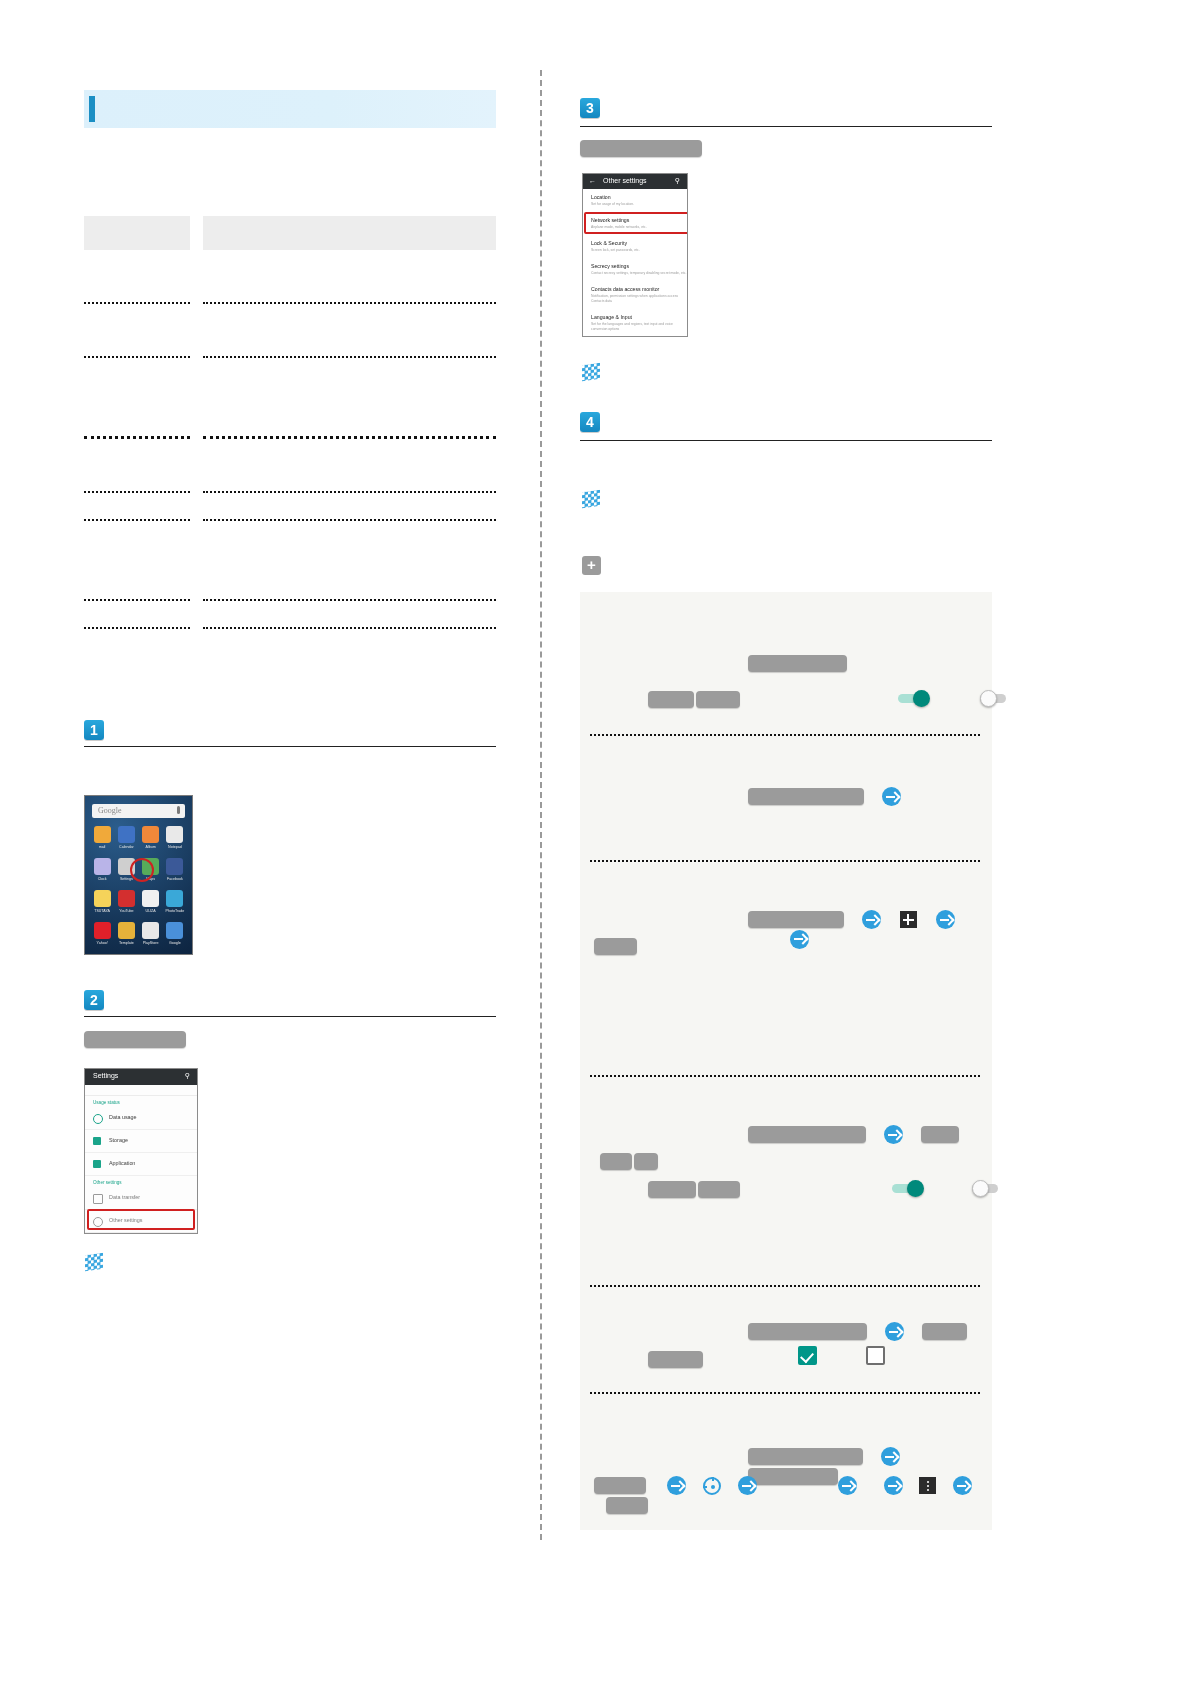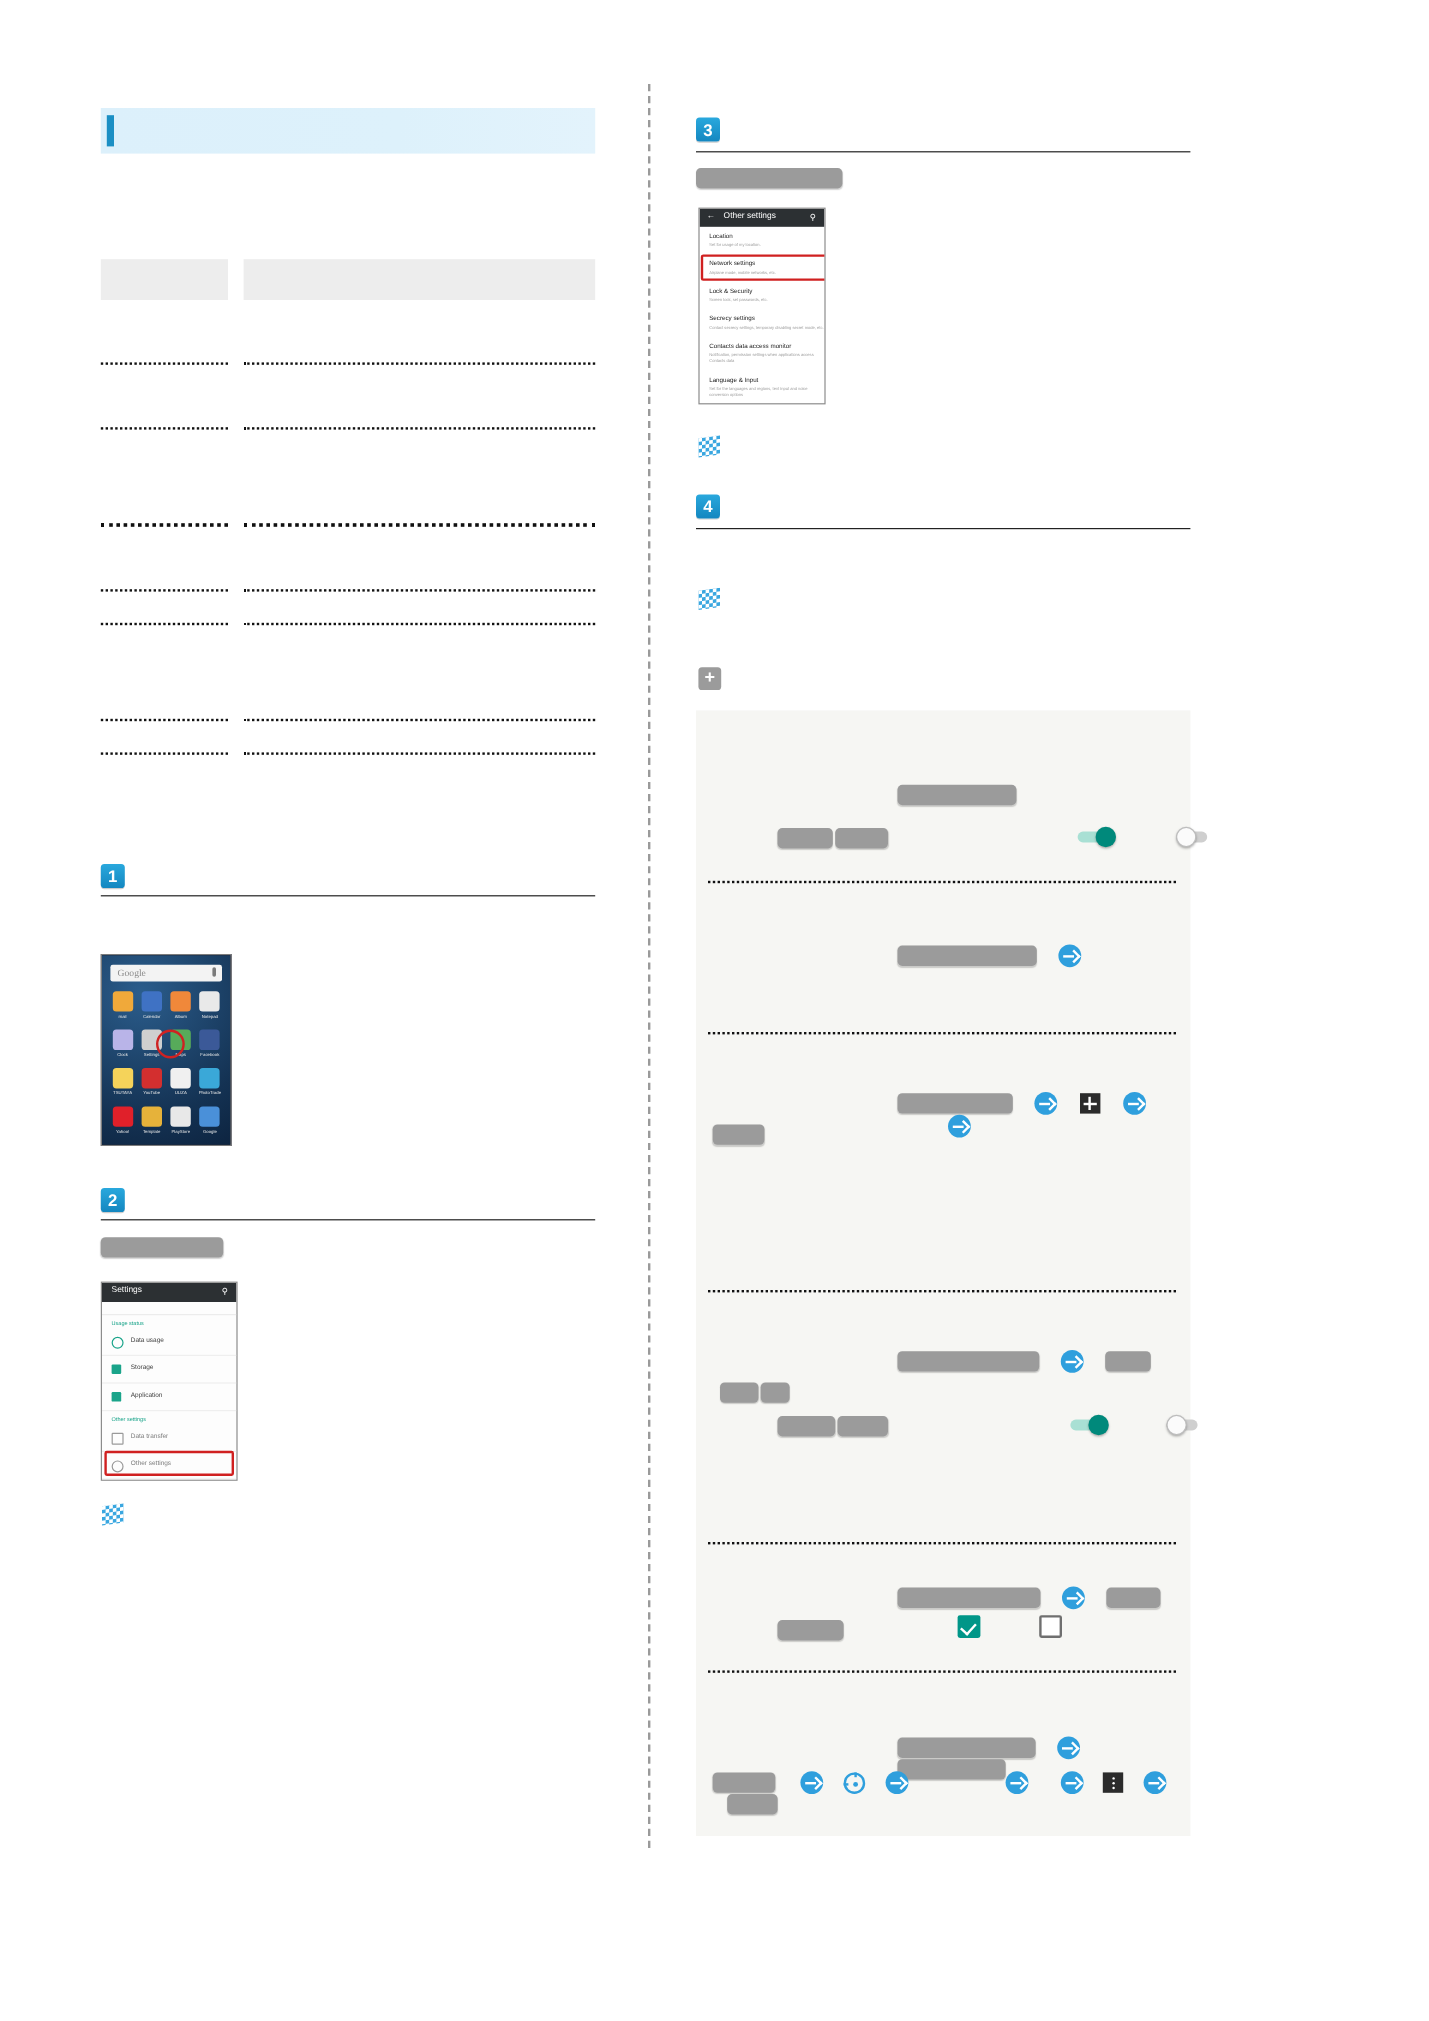--- a/index.html
+++ b/index.html
@@ -34,21 +34,21 @@
     box-shadow:0 1px 0 rgba(0,0,0,.2);}
   .step-rule{position:absolute;left:0;height:0;border-top:1px solid #222;}
 
   .step-text{font-size:11px;color:#222;}
 
   .pill{display:inline-block;background:#9b9b9b;border-radius:4px;height:16px;vertical-align:middle;
     box-shadow:0 1px 1px rgba(0,0,0,.18);}
 
   
   .phone-home{position:absolute;left:84px;top:795px;width:107px;height:158px;
-    background:#0f172a;border:1px solid #7c7c7c;overflow:hidden;}
+    background:#6d28d9;border:1px solid #7c7c7c;overflow:hidden;}
   .ph-bg{position:absolute;inset:0;background:
      radial-gradient(circle at 30% 20%, #2b5d8c 0%, #143253 70%, #0d2440 100%);}
   .searchbar{position:absolute;left:7px;top:8px;right:7px;height:14px;background:#f3f3f3;
      border-radius:2px;}
   .searchbar .g{position:absolute;left:6px;top:2px;font-size:8px;color:#8a8a8a;font-family:"Liberation Serif",serif;}
   .searchbar .mic{position:absolute;right:5px;top:2px;width:3px;height:8px;background:#7a7a7a;border-radius:2px;}
   .grid{position:absolute;left:5px;top:30px;right:5px;display:grid;grid-template-columns:repeat(4,1fr);
      row-gap:9px;}
   .app{display:flex;flex-direction:column;align-items:center;}
   .app .ic{width:17px;height:17px;border-radius:3px;}

